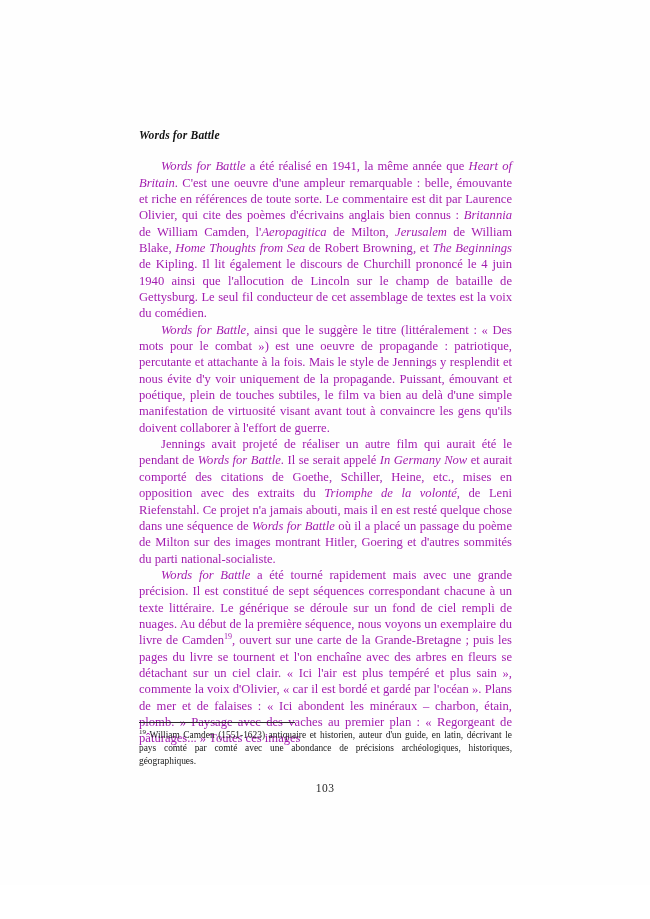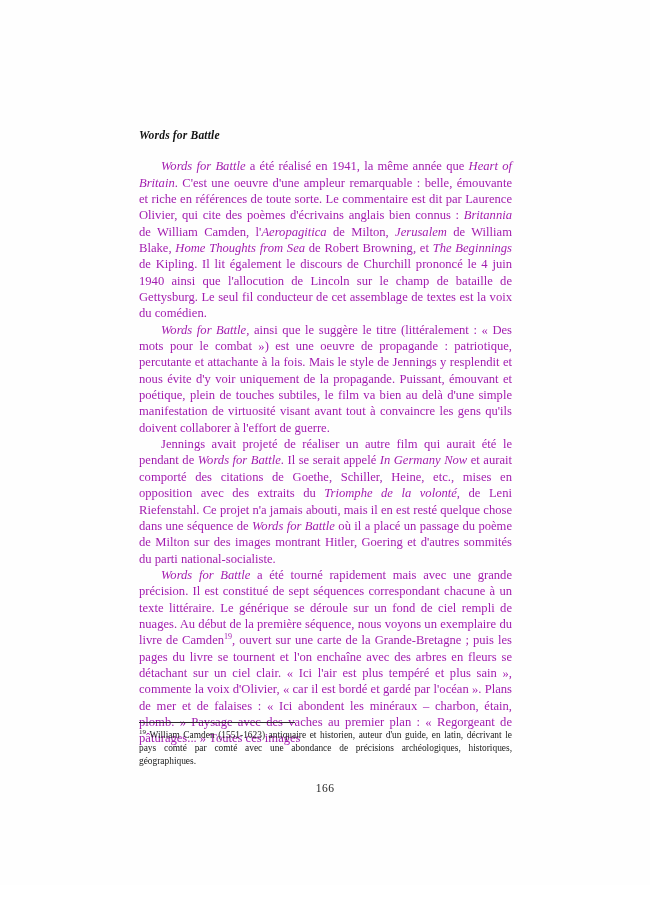--- a/index.html
+++ b/index.html
@@ -120,15 +120,15 @@
 
     <p class="body-par"><i>Words for Battle</i> a été tourné rapidement mais avec une grande précision. Il est constitué de sept séquences correspondant chacune à un texte littéraire. Le générique se déroule sur un fond de ciel rempli de nuages. Au début de la première séquence, nous voyons un exemplaire du livre de Camden<sup class="fn-ref">19</sup>, ouvert sur une carte de la Grande-Bretagne ; puis les pages du livre se tournent et l'on enchaîne avec des arbres en fleurs se détachant sur un ciel clair. « Ici l'air est plus tempéré et plus sain », commente la voix d'Olivier, « car il est bordé et gardé par l'océan ». Plans de mer et de falaises : « Ici abondent les minéraux – charbon, étain, plomb. » Paysage avec des vaches au premier plan : « Regorgeant de pâturages... » Toutes ces images</p>
 
   </div>
 
   <div id="footnote-block">
     <hr class="footnote-rule">
     <p class="footnote-text"><sup>19</sup> William Camden (1551-1623) antiquaire et historien, auteur d'un guide, en latin, décrivant le pays comté par comté avec une abondance de précisions archéologiques, historiques, géographiques.</p>
   </div>
 
-  <div id="page-number">166</div>
+  <div id="page-number">103</div>
 
 </div>
 
 </body></html>

